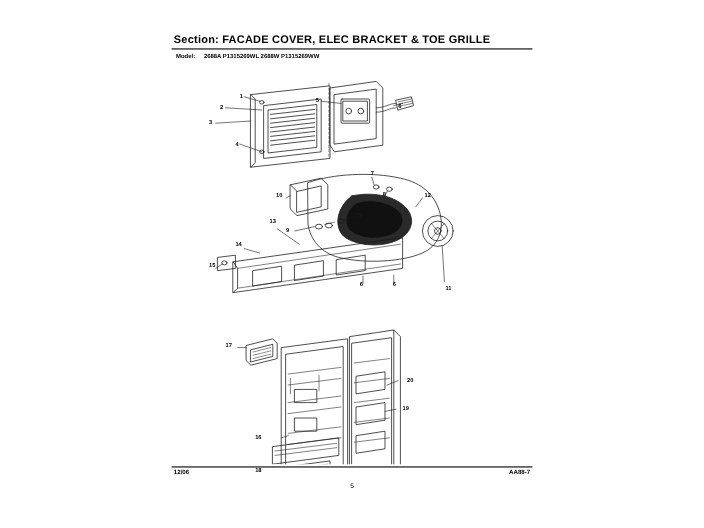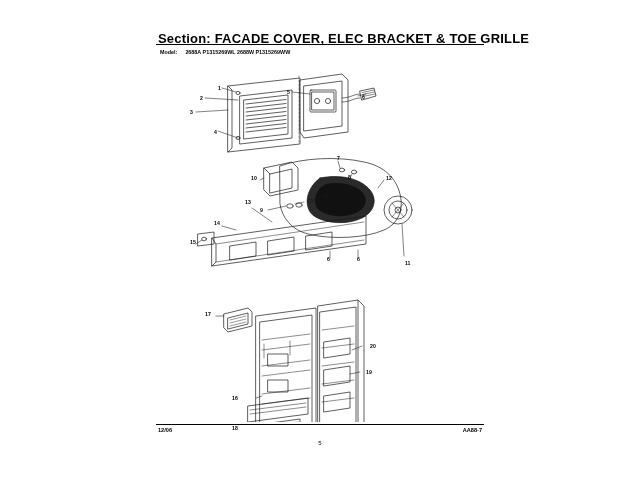--- a/index.html
+++ b/index.html
@@ -25,21 +25,21 @@
     left: 152px;
     top: 28px;
     width: 336px;
     height: 424px;
     background: #ffffff;
   }
   .section-title {
     position: absolute;
     left: 6px;
     top: 3px;
-    font-size: 13px;
+    font-size: 10px;
     font-weight: bold;
     color: #000000;
     letter-spacing: 0.2px;
     white-space: nowrap;
   }
   .rule-top {
     position: absolute;
     left: 4px;
     top: 16px;
     width: 328px;

